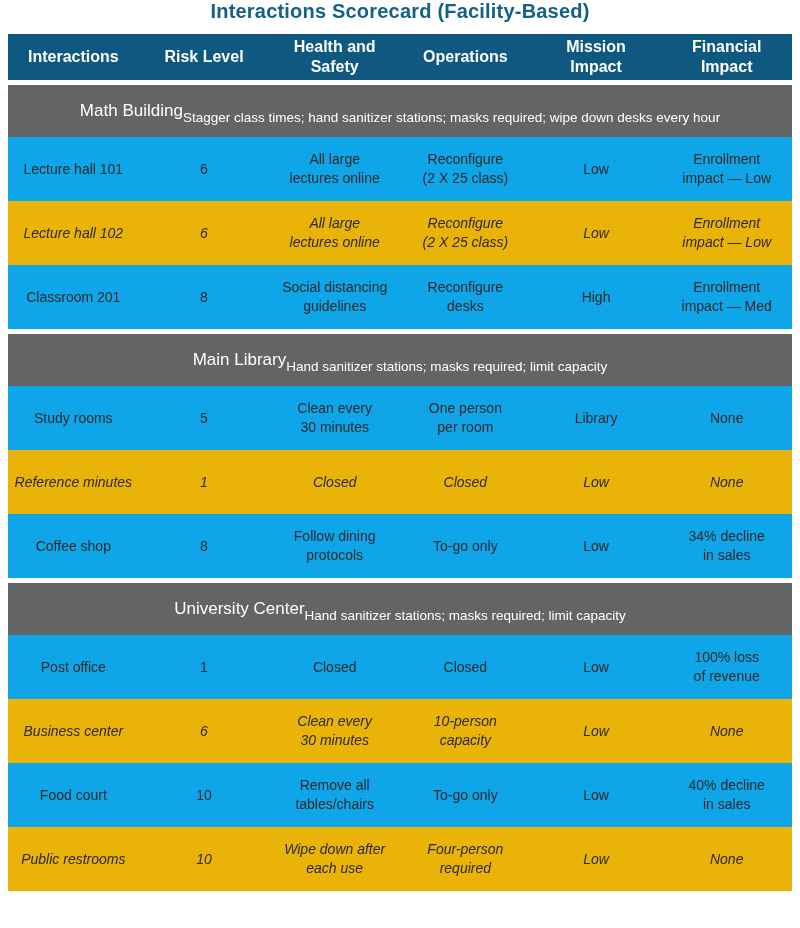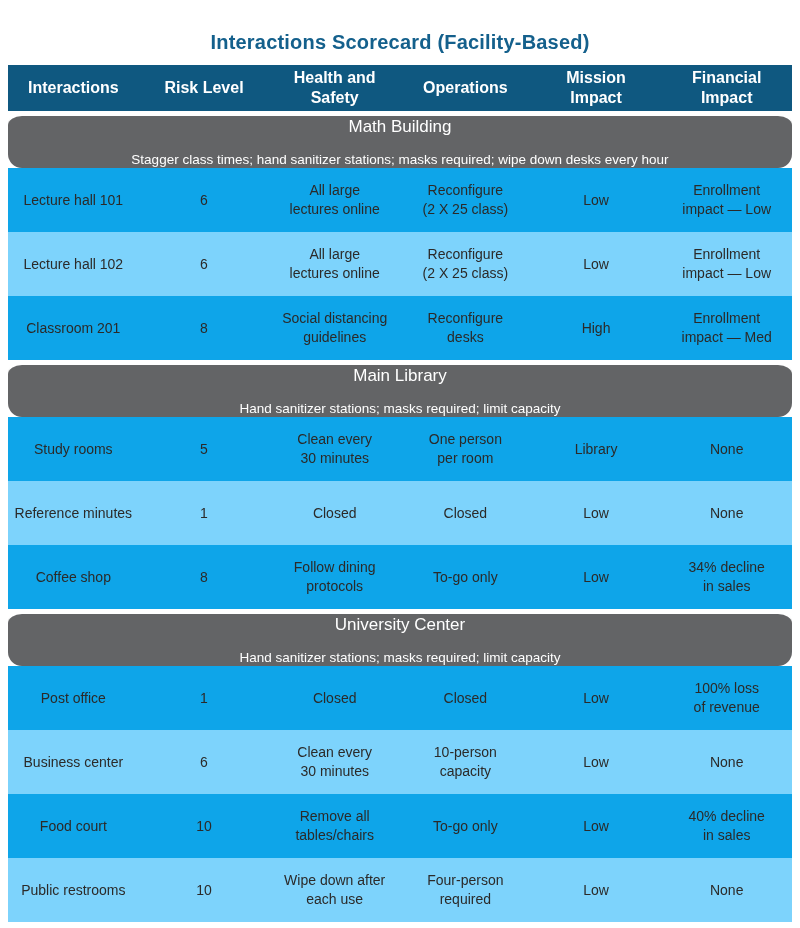--- a/index.html
+++ b/index.html
@@ -1,38 +1,38 @@
 <!DOCTYPE html>
 <html><head>
 <meta charset="utf-8">
 <style>
   html, body { margin:0; padding:0; background:#ffffff; }
   body { width:800px; font-family:"Liberation Sans", sans-serif; }
   .page-title {
     text-align:center; color:#14608c; font-size:20px; font-weight:700;
-    padding:31px 0 11px; letter-spacing:0.2px;
+    padding:0 0 11px; letter-spacing:0.2px;
   }
   .scorecard { margin:0 8px 9px 8px; }
   
   .thead { display:flex; align-items:center; background:#0f5880; height:46px; }
   .hcell {
     flex:1; text-align:center; color:#ffffff; font-size:16px; font-weight:700;
     line-height:1.22; white-space:pre-line; padding:0 4px; box-sizing:border-box;
   }
   
   .band {
     border-top:5px solid #ffffff; background:#636466; height:52px;
-    display:flex; flex-direction:column; justify-content:center; align-items:center;
-    color:#ffffff; text-align:center;border-radius:14px;
+    display:flex; flex-direction:row; justify-content:center; align-items:center;
+    color:#ffffff; text-align:center;
   }
   .band-name { font-size:17px; line-height:1.25; }
   .band-note { font-size:13.5px; line-height:1.3; margin-top:14px; }
   
   .row { display:flex; align-items:center; height:64px; background:#0ea5e9; }
-  .row.alt { background:#7dd3fc; }
+  .row.alt { background:#eab308;font-style:italic; }
   .cell {
     flex:1; text-align:center; font-size:14px; color:#2b2a29;
     line-height:1.35; white-space:pre-line; padding:0 4px; box-sizing:border-box;
   }
 </style>
 </head>
 <body>
 
 <div class="page-title">Interactions Scorecard (Facility-Based)</div>
 

